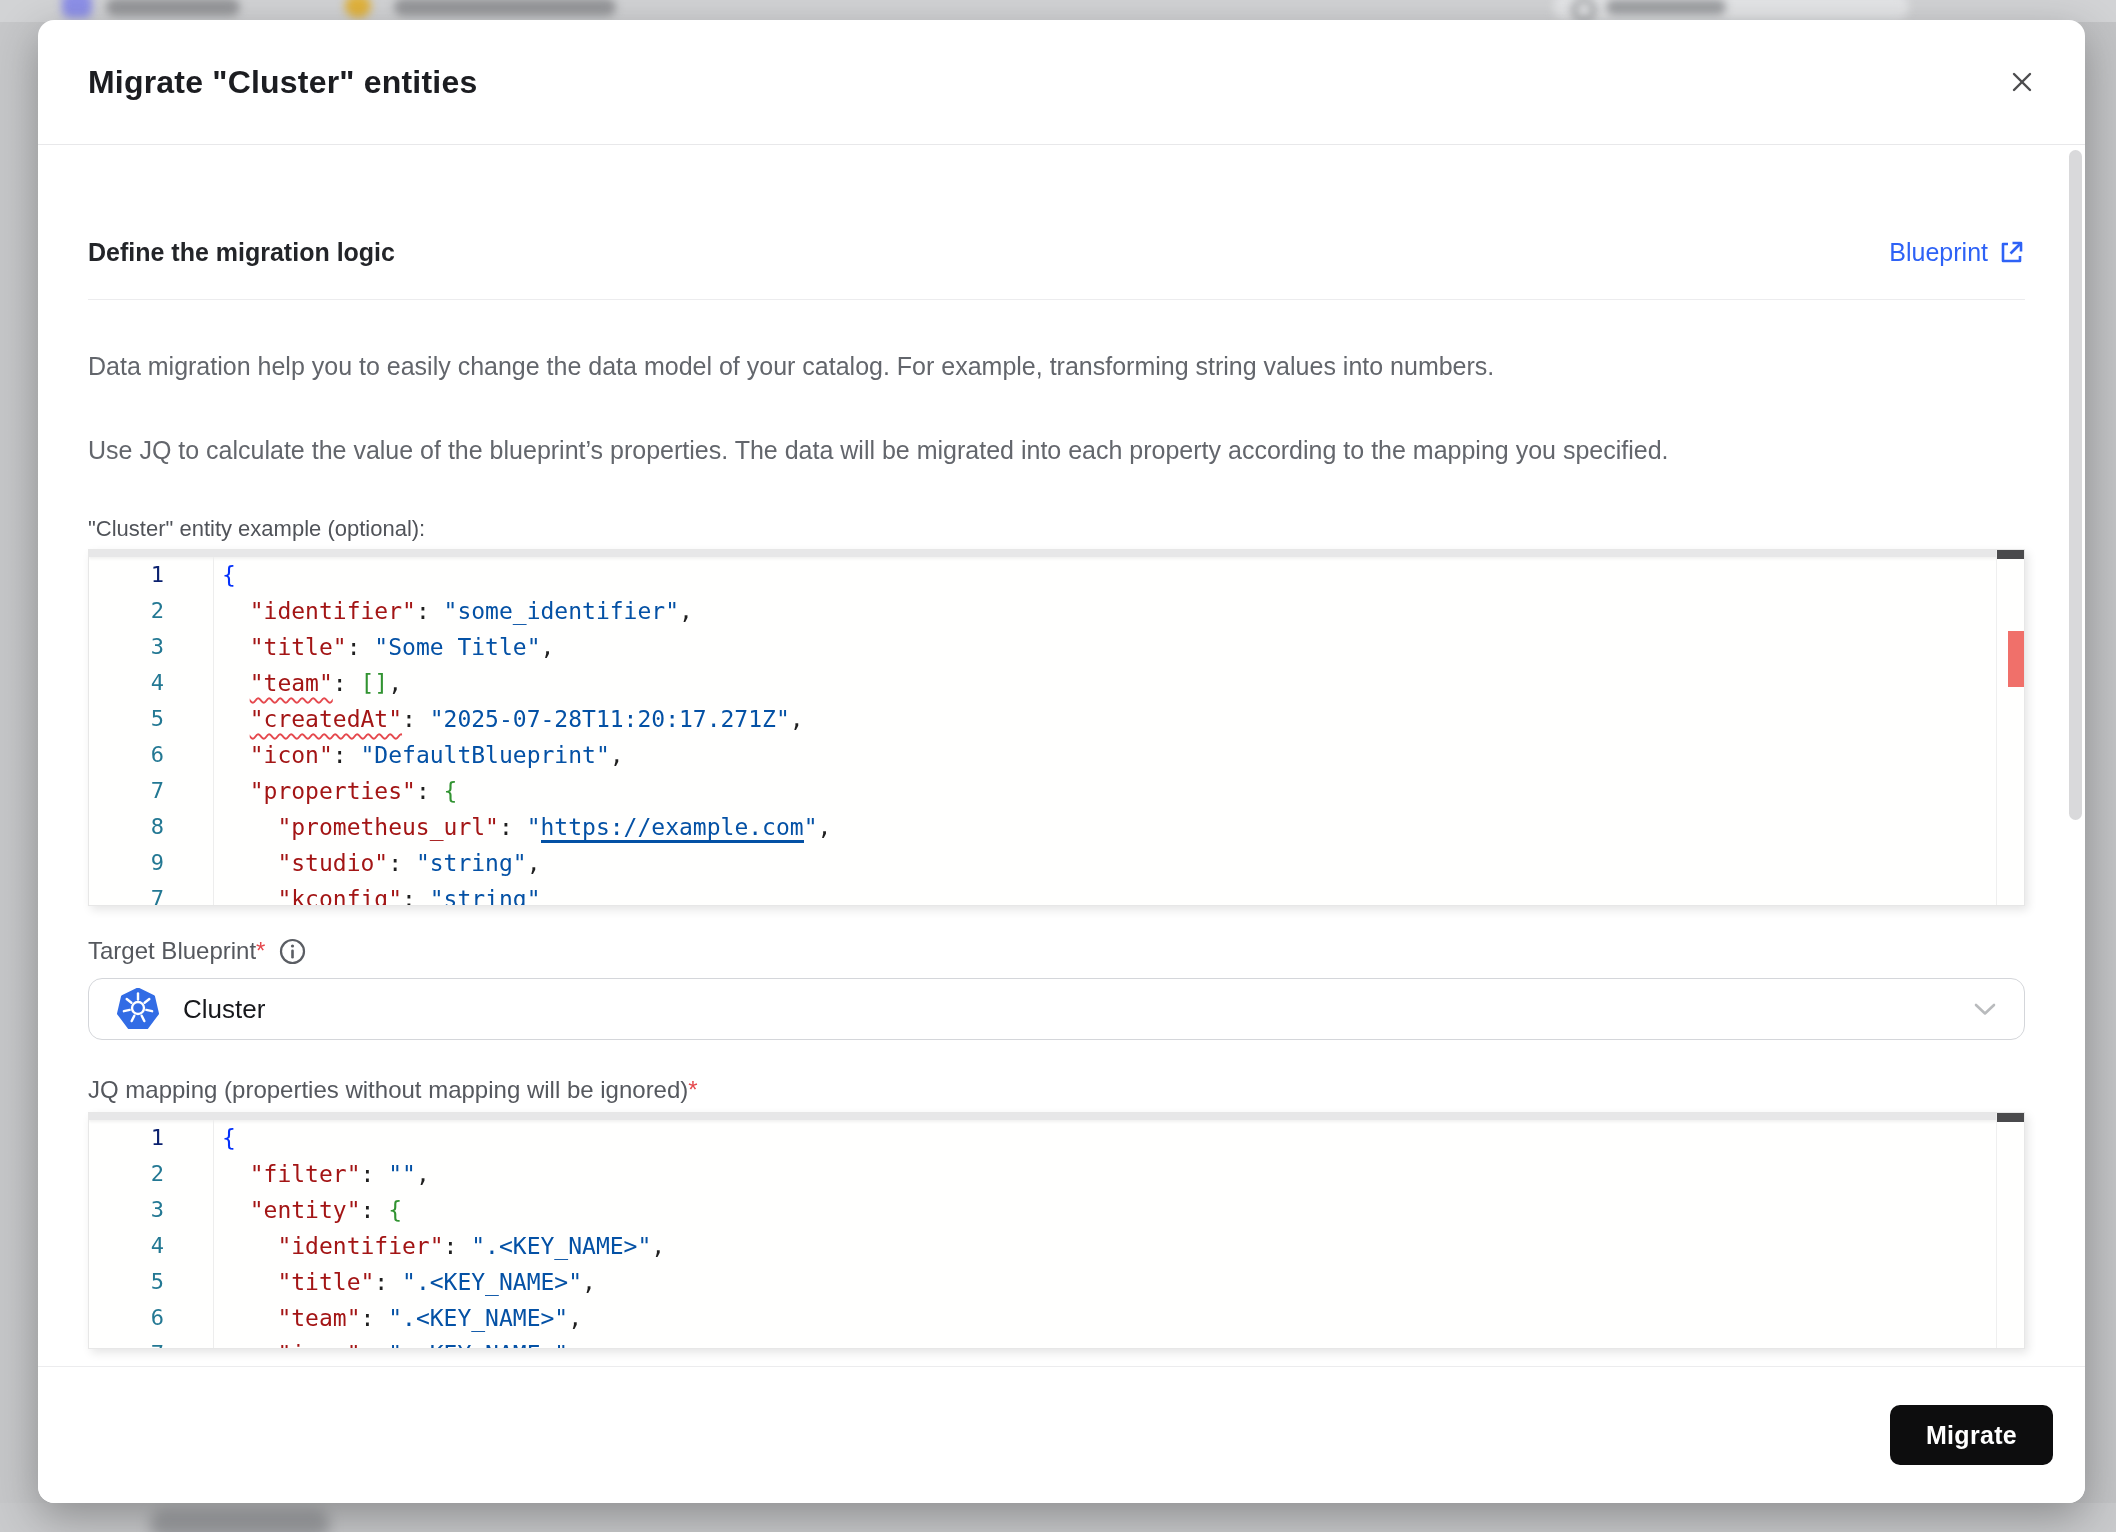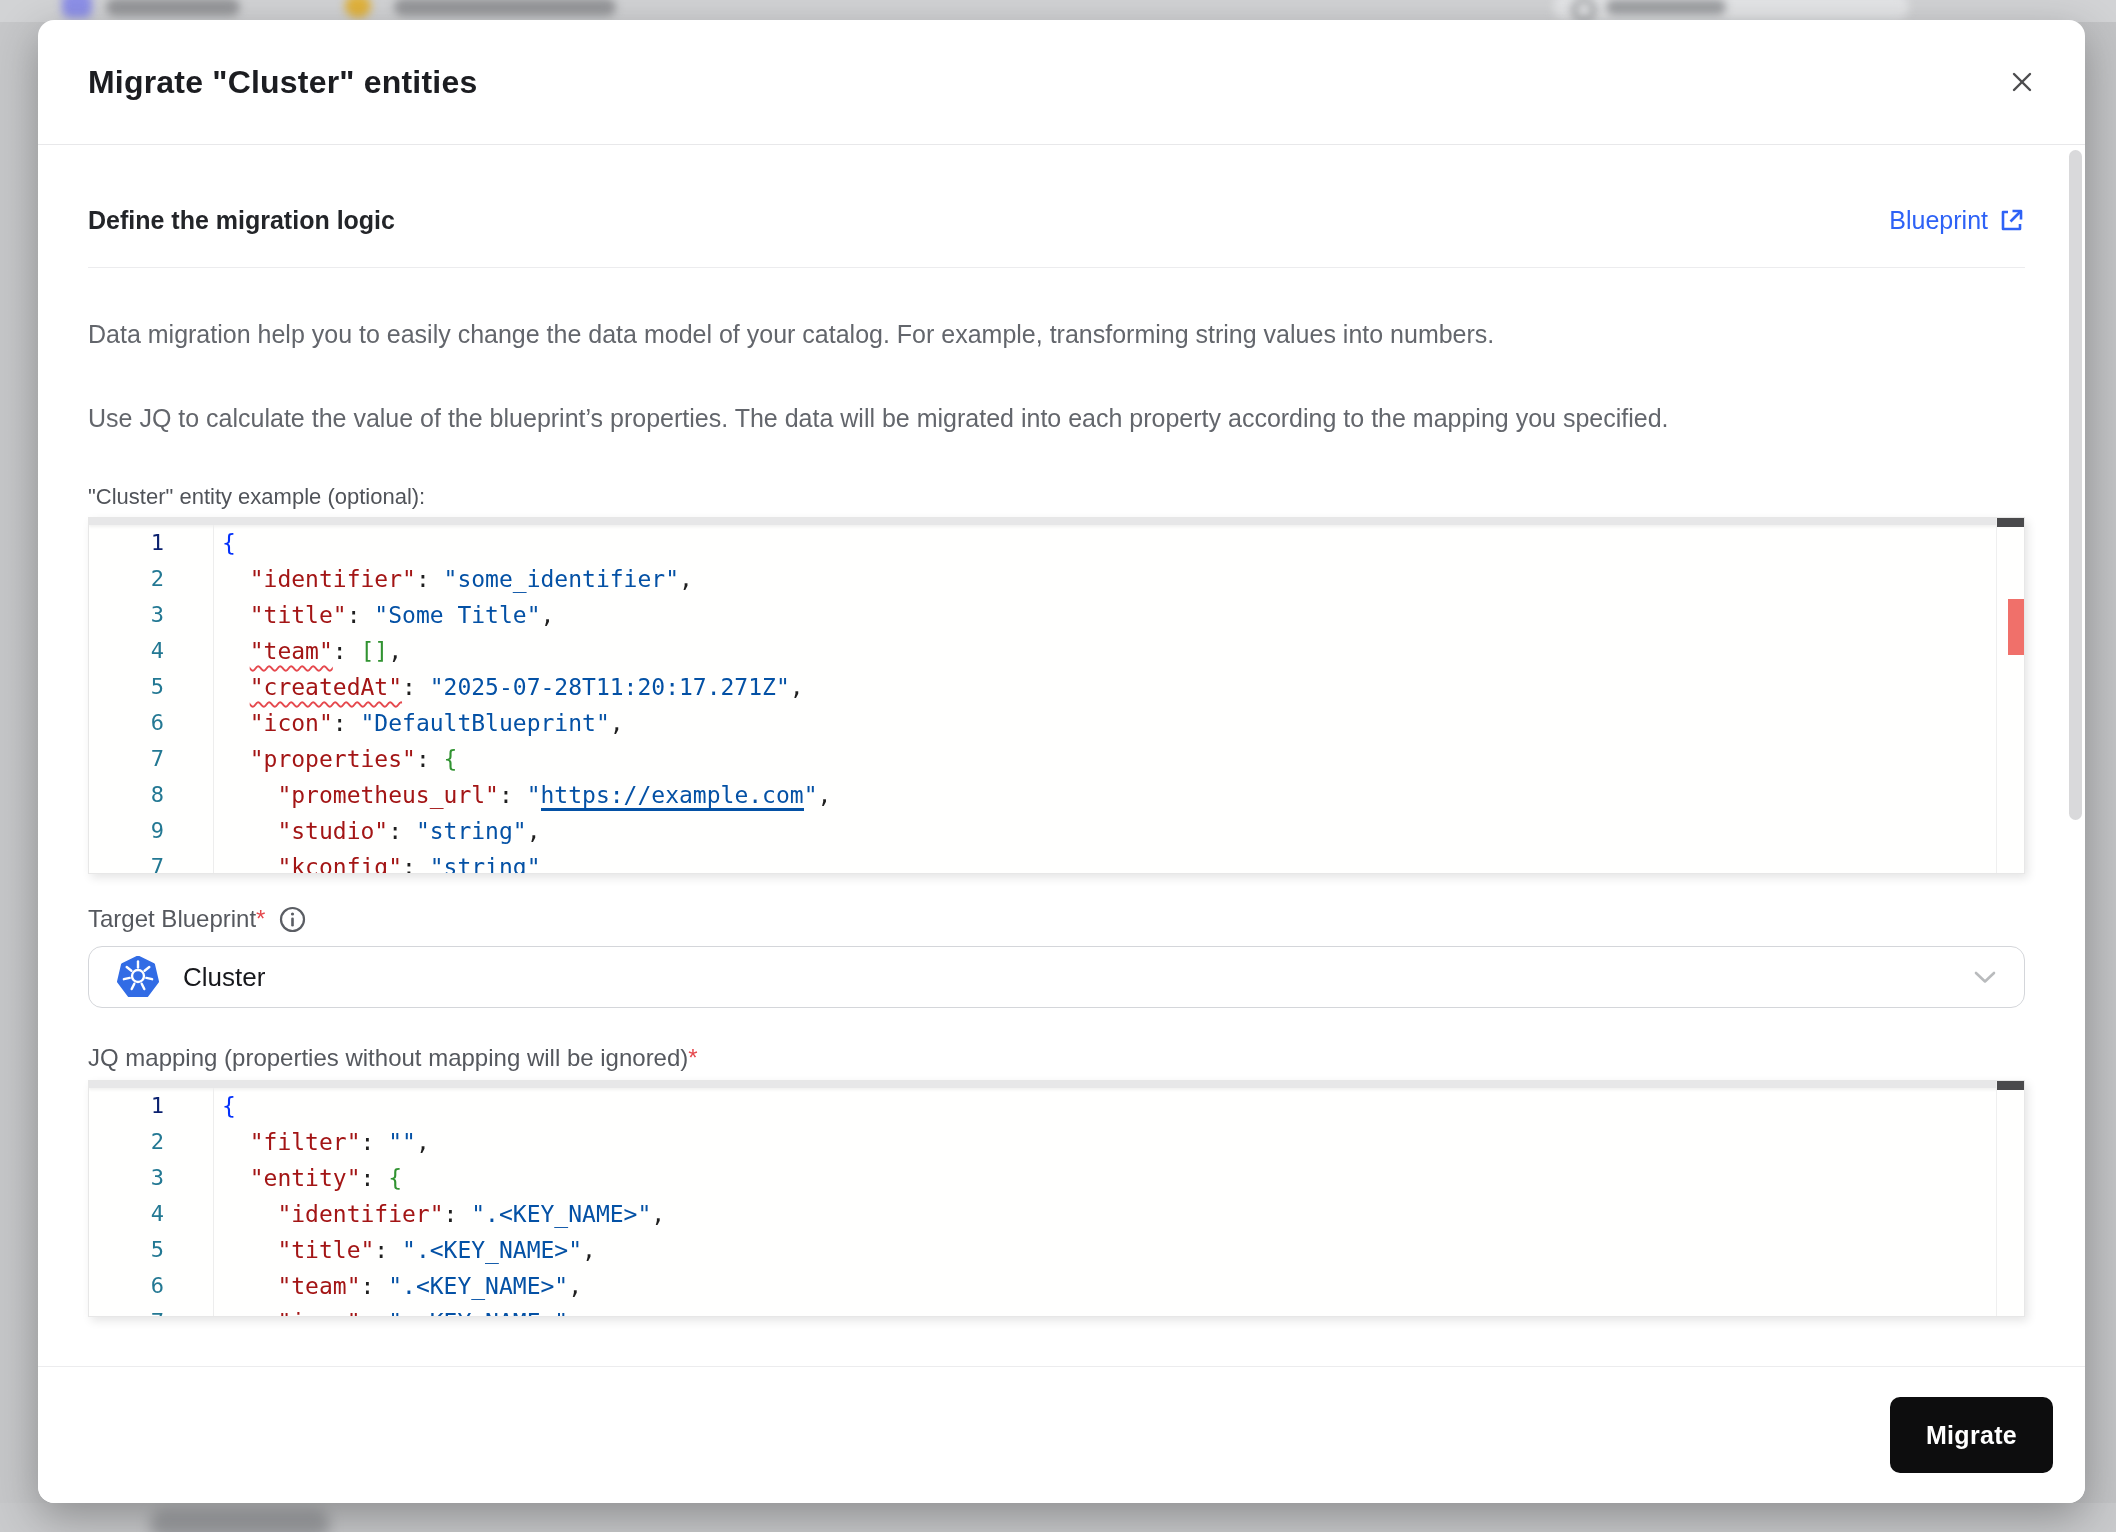--- a/index.html
+++ b/index.html
@@ -23,21 +23,21 @@
   
   .modal{position:absolute;left:38px;top:20px;width:2047px;height:1483px;background:#ffffff;
          border-radius:16px;box-shadow:0 14px 44px rgba(0,0,0,.30);overflow:hidden;}
   .modal-header{height:125px;border-bottom:1px solid #e8e8ea;display:flex;align-items:center;
                 justify-content:space-between;padding:0 46px 0 50px;box-sizing:border-box;}
   .modal-title{font-size:32px;font-weight:700;color:#1c1d21;letter-spacing:.2px;}
   .close-btn{width:34px;height:34px;display:flex;align-items:center;justify-content:center;cursor:pointer;background:none;border:none;padding:0;}
 
   .modal-body{position:relative;padding:0 60px 0 50px;}
 
-  .section-row{margin-top:59px;display:flex;align-items:flex-end;justify-content:space-between;}
+  .section-row{margin-top:91px;display:flex;align-items:flex-end;justify-content:space-between;}
   .section-heading{font-size:25px;font-weight:700;color:#232529;line-height:32px;}
   .cheatsheet{display:flex;align-items:center;gap:10px;color:#2e62f6;font-size:25px;line-height:32px;text-decoration:none;cursor:pointer;}
   .section-divider{margin-top:31px;border:none;border-top:1px solid #ececee;height:0;}
 
   .para{font-size:25px;line-height:34px;color:#63666c;}
   .para-1{margin-top:49px;}
   .para-2{margin-top:50px;}
 
   .small-label{margin-top:48px;font-size:22px;line-height:28px;color:#505359;}
   .field-label{margin-top:29px;font-size:24px;line-height:32px;color:#55585e;display:flex;align-items:center;gap:14px;}
@@ -73,21 +73,21 @@
   
   .select{margin-top:11px;height:62px;border:1.5px solid #d4d6da;border-radius:14px;display:flex;
           align-items:center;padding:0 28px;box-sizing:border-box;cursor:pointer;background:#fff;justify-content:flex-start;gap:24px;}
   .select-value{font-size:26px;color:#17181c;}
   .select .spacer{flex:1;}
 
   
   .modal-footer{position:absolute;left:0;right:0;bottom:0;height:137px;background:#fff;
                 border-top:1px solid #ececee;display:flex;align-items:center;justify-content:flex-end;
                 padding-right:32px;box-sizing:border-box;border-radius:0 0 16px 16px;}
-  .migrate-btn{background:#0d0d0e;color:#fff;border:none;border-radius:10px;height:76px;padding:0 36px;
+  .migrate-btn{background:#0d0d0e;color:#fff;border:none;border-radius:10px;height:60px;padding:0 36px;
                font-size:25px;font-weight:700;font-family:"Liberation Sans",sans-serif;cursor:pointer;letter-spacing:.3px;}
 
   
   .modal-scroll-thumb{position:absolute;right:3px;top:130px;width:13px;height:670px;background:#d9d9db;border-radius:7px;}
 </style>
 </head>
 <body>
 
 <div id="canvas">
 

